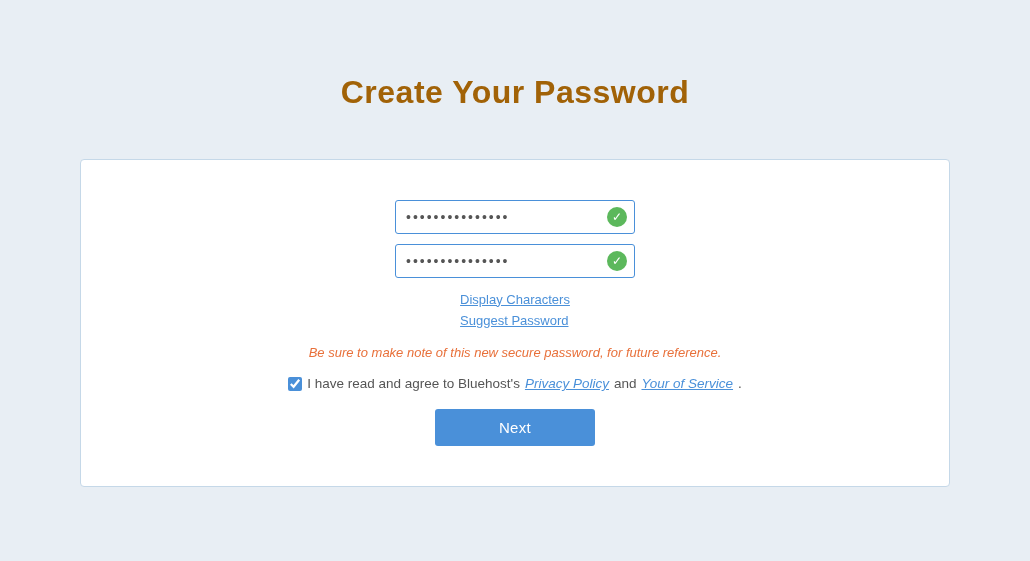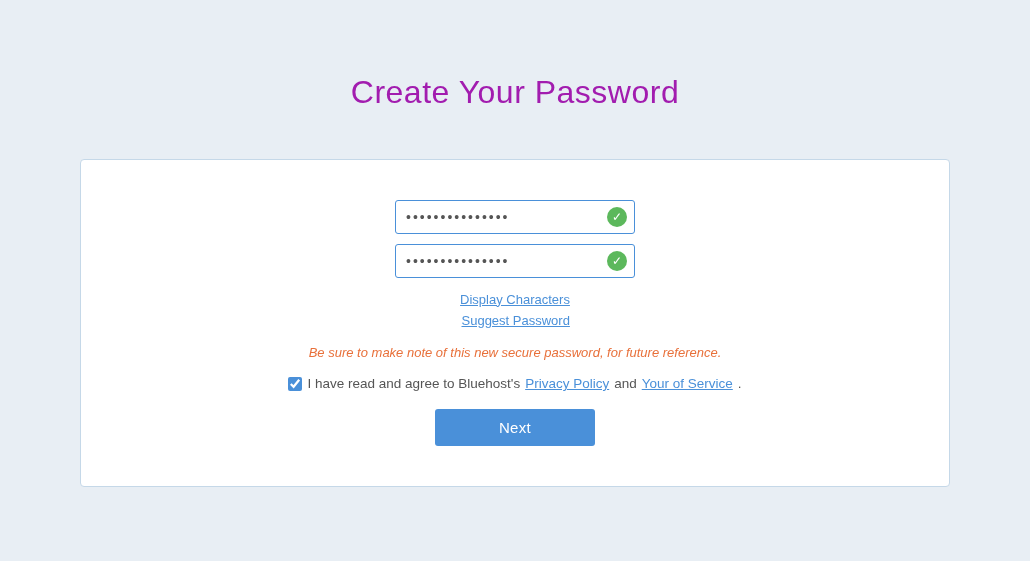--- a/index.html
+++ b/index.html
@@ -15,22 +15,22 @@
       font-family: -apple-system, BlinkMacSystemFont, 'Segoe UI', Arial, sans-serif;
       display: flex;
       flex-direction: column;
       align-items: center;
       justify-content: center;
       overflow: hidden;
     }
 
     .page-title {
       font-size: 32px;
-      font-weight: 400;
-      color: #a21caf;
+      font-weight: 700;
+      color: #a16207;
       margin-bottom: 48px;
       letter-spacing: 0.5px;
     }
 
     .card {
       background: #fff;
       border: 1px solid #c5d8e8;
       border-radius: 4px;
       width: 870px;
       padding: 40px 20px;
@@ -77,21 +77,21 @@
 
     .check-mark {
       color: #fff;
       font-size: 12px;
       line-height: 1;
     }
 
     .link-group {
       display: flex;
       flex-direction: column;
-      align-items: flex-end;
+      align-items: flex-start;
       margin-bottom: 14px;
       margin-top: 2px;
     }
 
     .link {
       color: #4a90d9;
       font-size: 13px;
       text-decoration: underline;
       cursor: pointer;
       line-height: 1.6;
@@ -122,20 +122,21 @@
     }
 
     .agreement-text {
       color: #555;
     }
 
     .agreement-link {
       color: #4a90d9;
       text-decoration: underline;
       cursor: pointer;
+      font-style: italic;
     }
 
     .next-button {
       background: #4a90d9;
       color: #fff;
       border: none;
       border-radius: 3px;
       padding: 10px 0;
       width: 160px;
       font-size: 15px;

